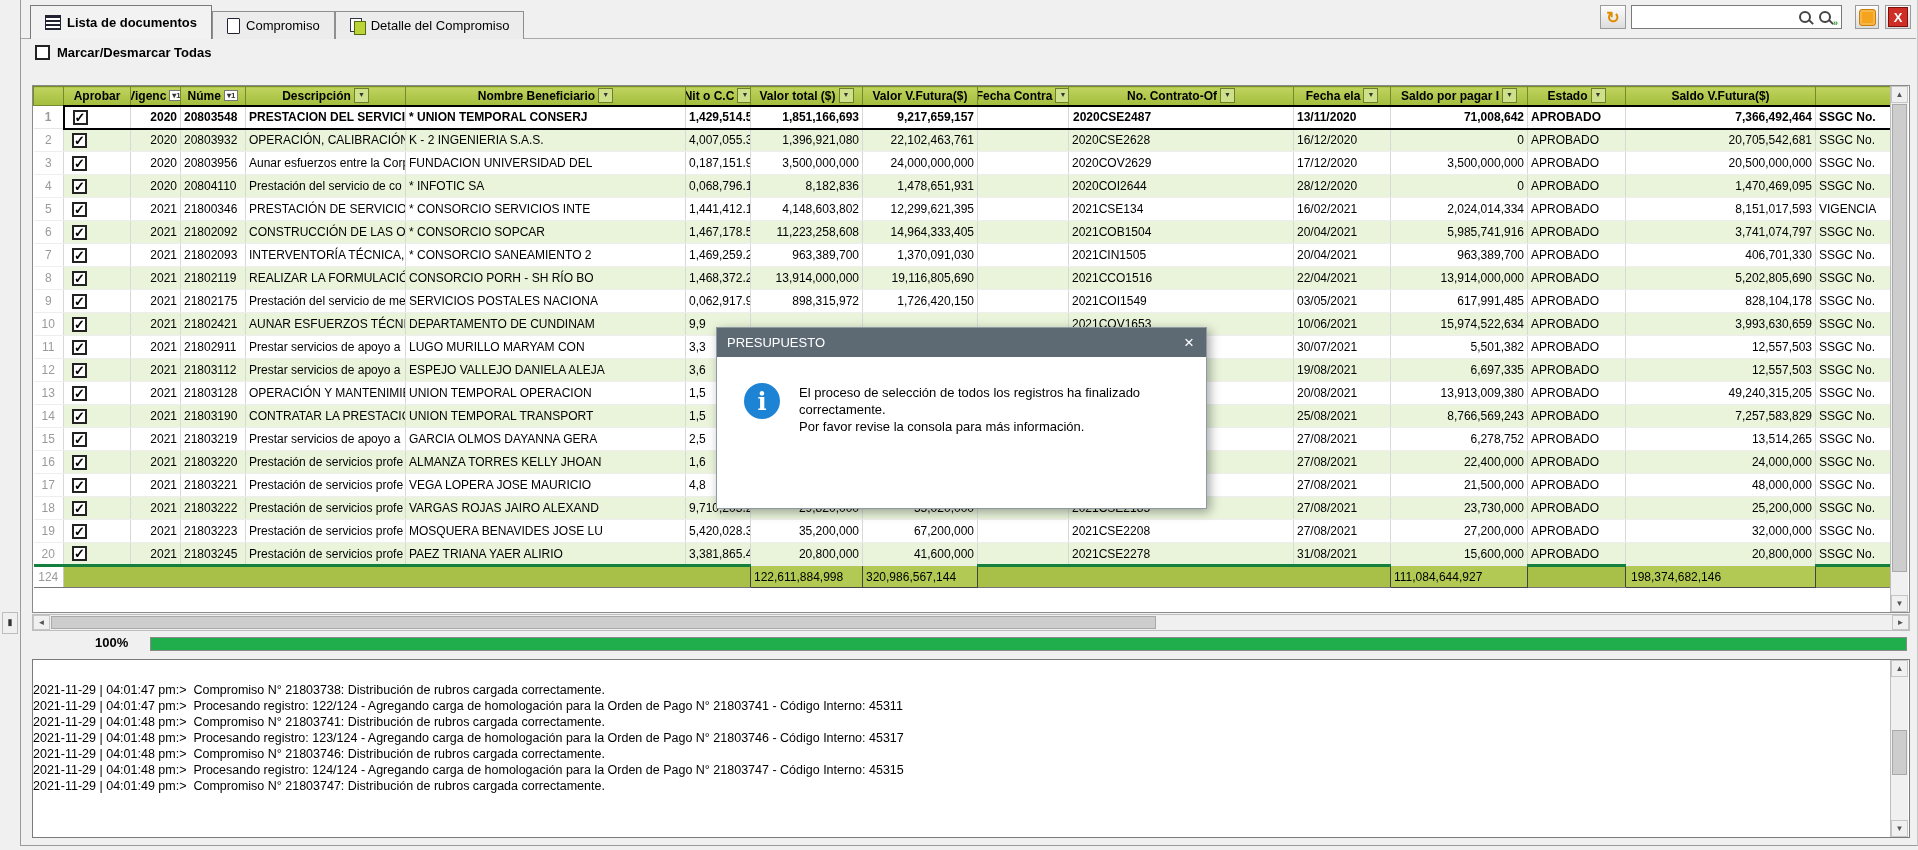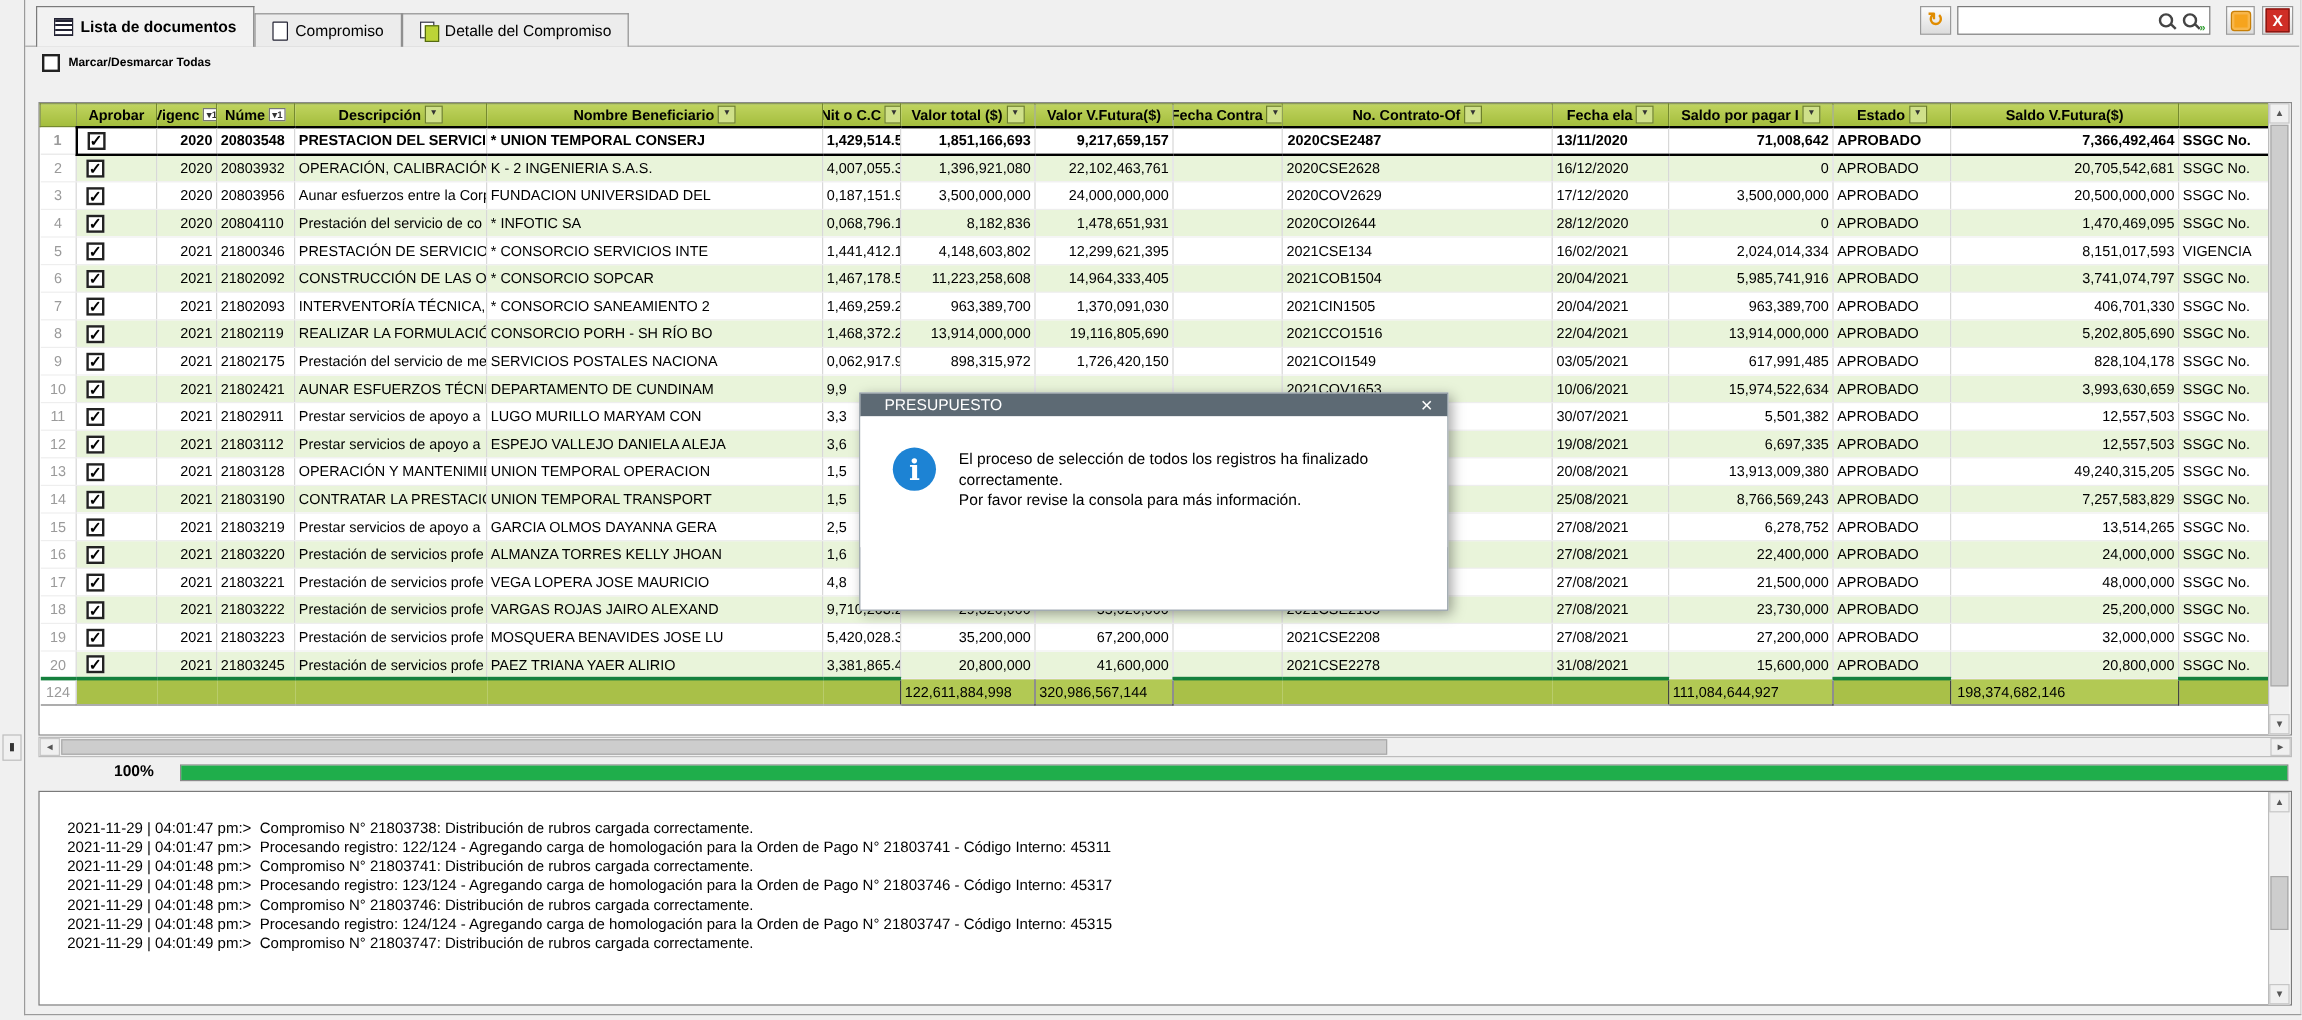--- a/index.html
+++ b/index.html
@@ -39,21 +39,21 @@
   .orange-glyph{width:15px;height:15px;background:#f6a41d;border:1px solid #c87f06;border-radius:3px;
                 box-shadow:inset 0 0 0 2px #fff3;}
   .red-btn{left:1885px;width:26px;background:linear-gradient(#fdfdfd,#dcdcdc);}
   .red-glyph{width:18px;height:18px;background:#cf2e26;border:1px solid #7d120d;color:#fff;font-weight:bold;
              font-size:13px;display:flex;align-items:center;justify-content:center;}
 
   
   .selectall{position:absolute;left:35px;top:45px;display:flex;align-items:center;gap:7px;z-index:2;}
   .cb{width:15px;height:15px;border:2px solid #222;background:#fff;box-sizing:border-box;
       display:flex;align-items:center;justify-content:center;font-size:13px;font-weight:bold;line-height:1;}
-  .selectall .label{font-size:10px;font-weight:bold;}
+  .selectall .label{font-size:13px;font-weight:bold;}
 
   
   .grid-wrap{position:absolute;left:32px;top:85px;width:1878px;height:528px;background:#fff;
              border:1px solid #8a8a8a;box-sizing:border-box;z-index:2;}
   table.grid{border-collapse:collapse;table-layout:fixed;width:1857px;font-size:12px;}
   table.grid td,table.grid th{overflow:hidden;white-space:nowrap;box-sizing:border-box;padding:0 3px;}
   th.hdr{height:19px;background:linear-gradient(#bfd35e,#a3bd3c);border:1px solid #75892f;
          font-size:12px;font-weight:bold;text-align:center;position:relative;}
   .hdr-inner{display:flex;align-items:center;justify-content:center;gap:3px;height:100%;}
   .sort-badge{background:#fff;border:1px solid #777;font-size:8px;line-height:9px;padding:0 2px;color:#333;}
@@ -92,29 +92,29 @@
 
   
   .progress-label{position:absolute;left:95px;top:635px;font-size:13px;font-weight:bold;}
   .progress-track{position:absolute;left:150px;top:637px;width:1757px;height:14px;border:1px solid #8a8a8a;
                   background:#e8e8e8;box-sizing:border-box;}
   .progress-fill{height:100%;background:#1fae4b;}
 
   
   .console{position:absolute;left:32px;top:659px;width:1878px;height:179px;background:#fff;
            border:1px solid #7a7a7a;box-sizing:border-box;z-index:2;}
-  .console-lines{position:absolute;left:0;top:22px;right:20px;bottom:0;padding-left:23px;
+  .console-lines{position:absolute;left:0;top:22px;right:20px;bottom:0;padding-left:0;
                  font-size:12.5px;line-height:16px;white-space:pre;overflow:hidden;}
   .console .vscroll{height:177px;}
 
   
   .dialog{position:absolute;left:716px;top:327px;width:489px;height:180px;background:#fff;
           border:1px solid #8e9aa2;box-shadow:3px 3px 10px rgba(0,0,0,.35);z-index:10;}
-  .dlg-title{height:19px;background:#5d6a74;color:#fff;display:flex;align-items:center;
-             font-size:13px;padding-left:20px;}
+  .dlg-title{height:29px;background:#5d6a74;color:#fff;display:flex;align-items:center;
+             font-size:13px;padding-left:10px;}
   .dlg-close{margin-left:auto;width:34px;text-align:center;font-size:17px;color:#fff;cursor:default;}
   .dlg-body{position:relative;height:109px;background:#fff;}
   .info-icon{position:absolute;left:27px;top:26px;width:36px;height:36px;border-radius:50%;background:#1d83d4;
              color:#fff;font-family:"DejaVu Serif",serif;font-weight:bold;font-size:24px;
              display:flex;align-items:center;justify-content:center;}
   .dlg-text{position:absolute;left:82px;top:27px;font-size:13px;line-height:17px;}
   .dlg-footer{height:42px;background:#f0f0f0;border-top:1px solid #dfdfdf;position:relative;}
   .accept-btn{position:absolute;right:24px;top:9px;width:92px;height:24px;background:#e3e3e3;
               border:2px solid #4a8fd4;box-sizing:border-box;font-size:13px;font-family:"Liberation Sans",sans-serif;}
 </style>

